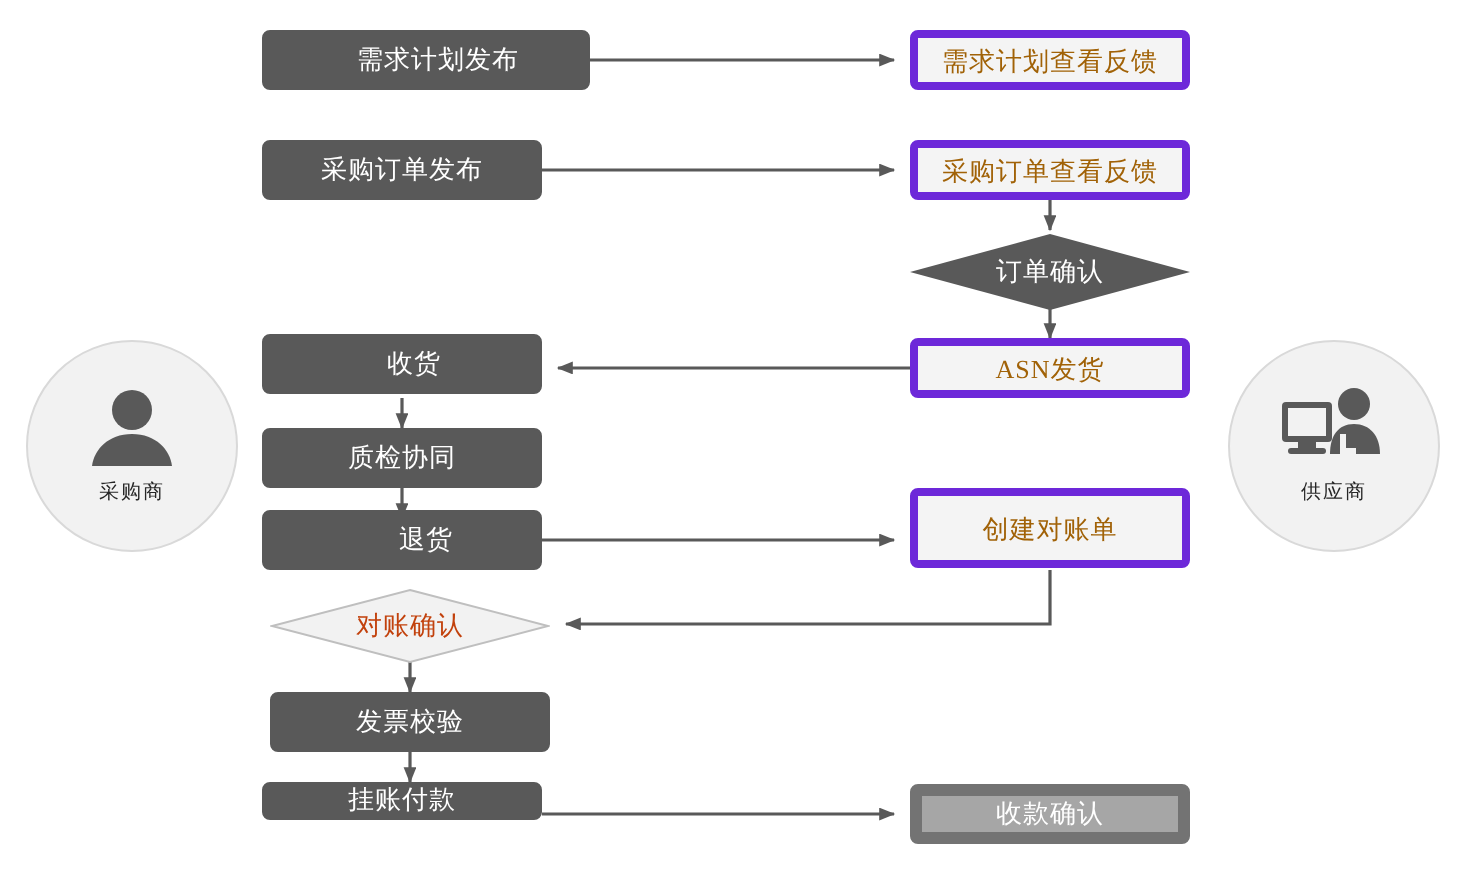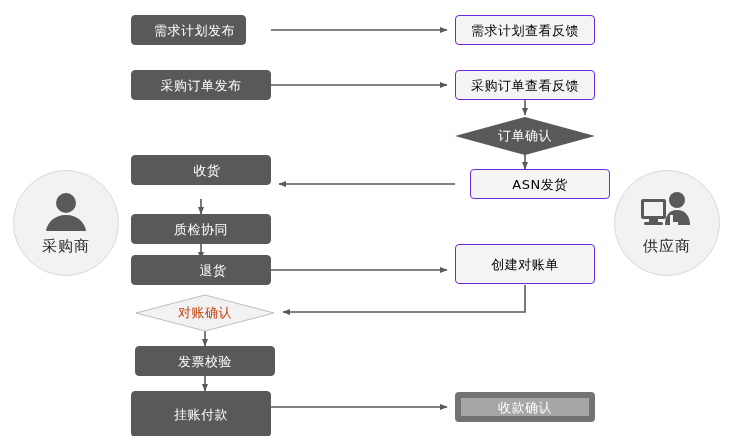--- a/index.html
+++ b/index.html
@@ -40,22 +40,23 @@
   .box {
     border-radius: 4px;
   }
   .box-dark {
     background: #595959;
     color: #ffffff;
     border: 1px solid #595959;
   }
   .box-light {
     background: #f4f4f4;
-    color: #000000;
-    border: 1px solid #6d28d9;
+    color: #a16207;
+    border: 4px solid #6d28d9;
+    font-family: Liberation Serif, serif;
   }
   .box-mid {
     background: #a6a6a6;
     color: #ffffff;
     border: 6px solid #737373;
   }
   .diamond-wrap {
     position: absolute;
     z-index: 2;
   }
@@ -91,21 +92,21 @@
     flex-direction: column;
     align-items: center;
     justify-content: center;
     z-index: 2;
   }
   .actor-icon {
     display: block;
     margin-bottom: 2px;
   }
   .actor-label {
-    font-size: 15px;
+    font-size: 10px;
     color: #262626;
     letter-spacing: 1px;
     white-space: nowrap;
   }
 </style>
 </head>
 <body>
 
 <div id="canvas">
 
@@ -161,29 +162,29 @@
         <rect x="9" y="28" width="9" height="3" fill="#595959"></rect>
         <rect x="4" y="31" width="19" height="3" rx="1.5" fill="#595959"></rect>
         <circle cx="37" cy="9" r="8" fill="#595959"></circle>
         <path d="M37,19 C29,19 25,25 25,34 L50,34 C50,25 45,19 37,19 Z" fill="#595959"></path>
         <path d="M30,24 L30,34 L38,34 L38,31 L33,31 L33,24 Z" fill="#f2f2f2"></path>
       </svg>
     </span>
     <span class="actor-label">供应商</span>
   </div>
 
-  <div class="node box box-dark" style="left:131px; top:15px; width:115px; height:30px;padding-left:12px;">
+  <div class="node box box-dark" style="left:131px; top:15px; width:164px; height:30px;padding-left:12px;">
     <span>需求计划发布</span>
   </div>
 
   <div class="node box box-dark" style="left:131px; top:70px; width:140px; height:30px;">
     <span>采购订单发布</span>
   </div>
 
-  <div class="node box box-dark" style="left:131px; top:155px; width:140px; height:30px;padding-left:12px;">
+  <div class="node box box-dark" style="left:131px; top:167px; width:140px; height:30px;padding-left:12px;">
     <span>收货</span>
   </div>
 
   <div class="node box box-dark" style="left:131px; top:214px; width:140px; height:30px;">
     <span>质检协同</span>
   </div>
 
   <div class="node box box-dark" style="left:131px; top:255px; width:140px; height:30px;padding-left:24px;">
     <span>退货</span>
   </div>
@@ -192,40 +193,40 @@
     <svg width="140" height="38" viewBox="0 0 140 38" xmlns="http://www.w3.org/2000/svg">
       <polygon points="70,1 139,19 70,37 1,19" fill="#f2f2f2" stroke="#bfbfbf" stroke-width="1"></polygon>
     </svg>
     <span class="diamond-label">对账确认</span>
   </div>
 
   <div class="node box box-dark" style="left:135px; top:346px; width:140px; height:30px;">
     <span>发票校验</span>
   </div>
 
-  <div class="node box box-dark" style="left:131px; top:391px; width:140px; height:46px;">
+  <div class="node box box-dark" style="left:131px; top:391px; width:140px; height:19px;">
     <span>挂账付款</span>
   </div>
 
   <div class="node box box-light" style="left:455px; top:15px; width:140px; height:30px;">
     <span>需求计划查看反馈</span>
   </div>
 
   <div class="node box box-light" style="left:455px; top:70px; width:140px; height:30px;">
     <span>采购订单查看反馈</span>
   </div>
 
   <div class="diamond-wrap diamond-dark" style="left:455px; top:117px; width:140px; height:38px;font-family:Liberation Mono, monospace;">
     <svg width="140" height="38" viewBox="0 0 140 38" xmlns="http://www.w3.org/2000/svg">
       <polygon points="70,0 140,19 70,38 0,19" fill="#595959"></polygon>
     </svg>
     <span class="diamond-label">订单确认</span>
   </div>
 
-  <div class="node box box-light" style="left:470px; top:169px; width:140px; height:30px;">
+  <div class="node box box-light" style="left:455px; top:169px; width:140px; height:30px;">
     <span>ASN发货</span>
   </div>
 
   <div class="node box box-light" style="left:455px; top:244px; width:140px; height:40px;">
     <span>创建对账单</span>
   </div>
 
   <div class="node box box-mid" style="left:455px; top:392px; width:140px; height:30px;">
     <span>收款确认</span>
   </div>

